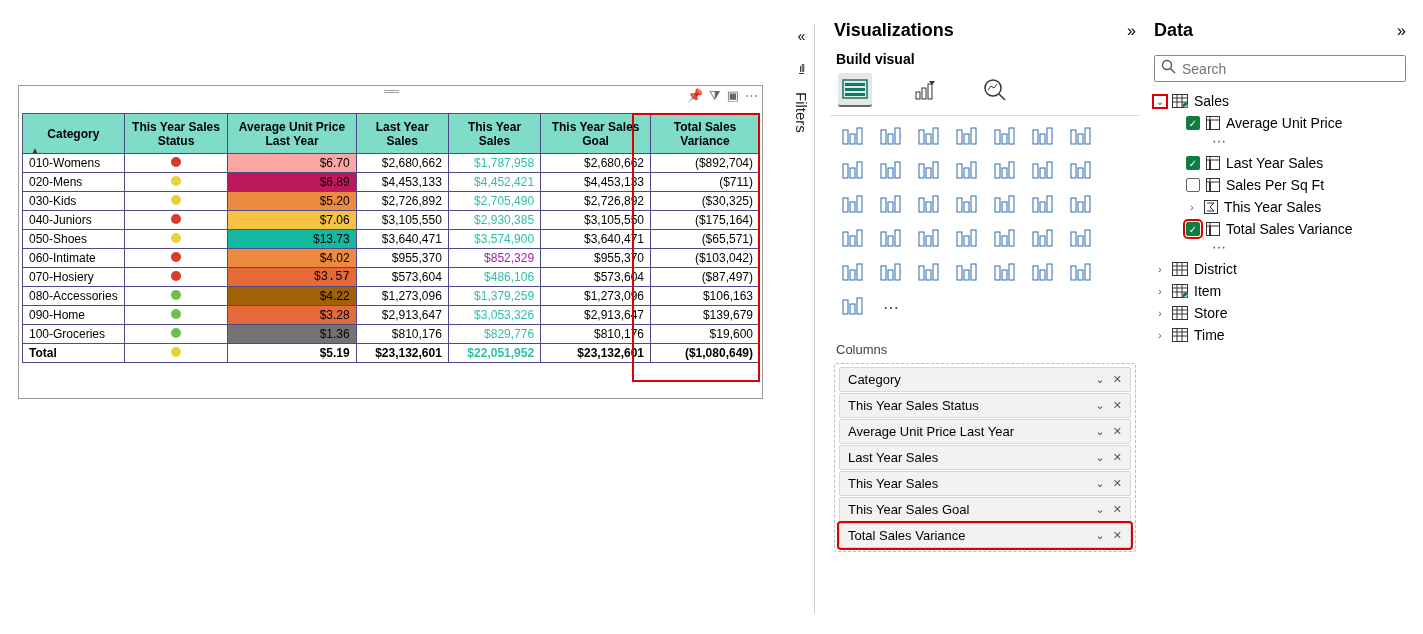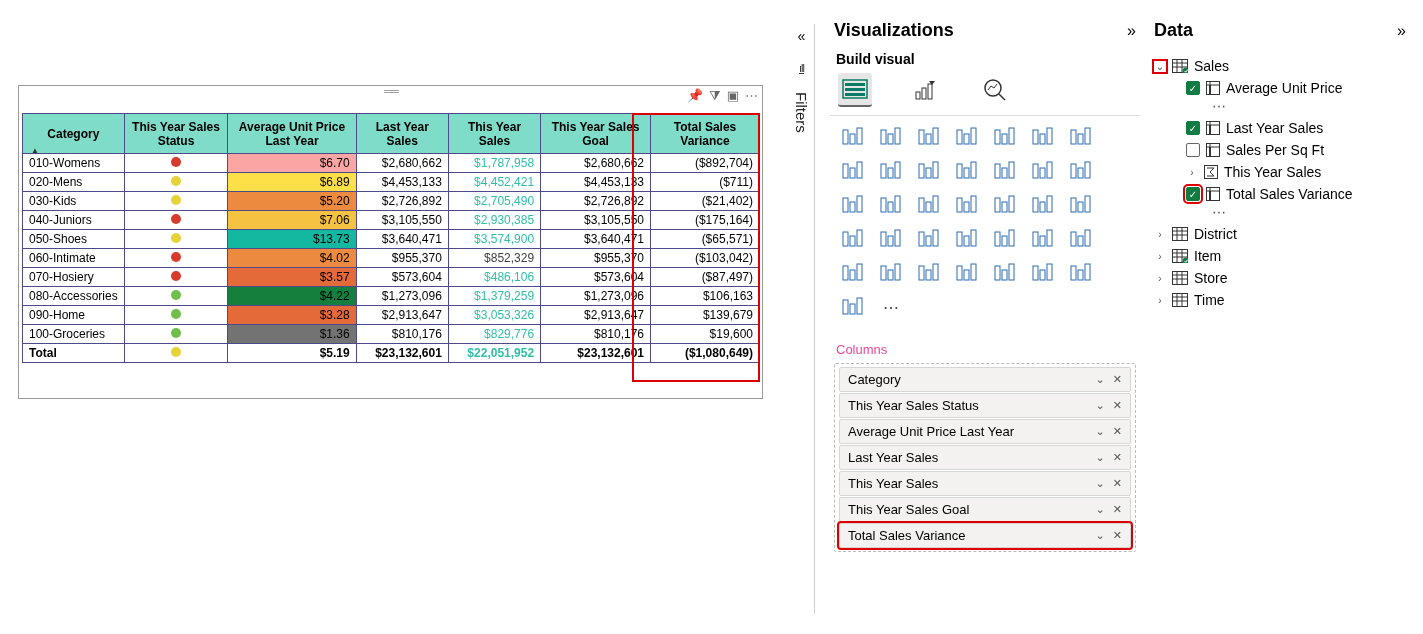--- a/index.html
+++ b/index.html
@@ -35,21 +35,21 @@
 .viz-pane { position: absolute; left: 830px; top: 18px; width: 310px; }
 .pane-hdr { display: flex; justify-content: space-between; align-items: center; padding: 2px 4px 10px 4px; }
 .pane-hdr h2 { font-size: 18px; font-weight: 700; }
 .pane-sub { font-size: 14px; padding: 0 6px 6px 6px; font-weight: 600; }
 .build-tabs { display: flex; gap: 36px; padding: 0 6px 8px 8px; align-items: center; }
 .build-tabs .tab { width: 34px; height: 34px; display: flex; align-items: center; justify-content: center; border-radius: 3px; }
 .build-tabs .tab.active { background: #e6e6e6; border-bottom: 2px solid #666; }
 .viz-grid { display: flex; flex-wrap: wrap; gap: 4px; padding: 6px; border-top: 1px solid #ddd; }
 .viz-grid .vicon { width: 34px; height: 30px; display: flex; align-items: center; justify-content: center; cursor: pointer; }
 .viz-grid svg, .build-tabs svg { display: block; }
-.section-label { font-size: 13px; padding: 14px 6px 6px 6px; color: #ec4899; }
+.section-label { font-size: 13px; padding: 14px 6px 6px 6px; color: #404040; }
 .field-wells { padding: 2px 4px; border: 1px dashed #bbb; border-radius: 2px; margin: 0 4px; }
 .well { background: #f3f2f1; border: 1px solid #d6d6d6; border-radius: 2px; margin: 1px 0; padding: 4px 8px; font-size: 13px; display: flex; justify-content: space-between; align-items: center; }
 .well .controls { display: flex; gap: 8px; color: #555; font-size: 11px; }
 .well.hl { outline: 2px solid #d00; }
 
 
 .data-pane { position: absolute; left: 1150px; top: 18px; width: 260px; }
 .search-box { display: flex; align-items: center; border: 1px solid #888; border-radius: 2px; margin: 4px; padding: 3px 6px; gap: 6px; }
 .search-box input { border: none; outline: none; font-size: 14px; flex: 1; }
 .tree { padding: 4px 2px; font-size: 14px; }
@@ -93,34 +93,34 @@
           <td class="status"><span class="dot" style="background: rgb(215, 59, 44);"></span></td>
           <td class="avg" style="background: #fca5a5;">$6.70</td>
           <td class="num">$2,680,662</td>
           <td class="tys" style="color: rgb(47, 191, 167);">$1,787,958</td>
           <td class="num">$2,680,662</td>
           <td class="num">($892,704)</td>
         </tr>
         <tr>
           <td class="cat">020-Mens</td>
           <td class="status"><span class="dot" style="background: rgb(232, 210, 58);"></span></td>
-          <td class="avg" style="background: #fde047;">$6.89</td>
+          <td class="avg" style="background: #be185d;">$6.89</td>
           <td class="num">$4,453,133</td>
           <td class="tys" style="color: rgb(47, 191, 167);">$4,452,421</td>
           <td class="num">$4,453,133</td>
           <td class="num">($711)</td>
         </tr>
         <tr>
           <td class="cat">030-Kids</td>
           <td class="status"><span class="dot" style="background: rgb(232, 210, 58);"></span></td>
           <td class="avg" style="background: rgb(236, 139, 63);">$5.20</td>
           <td class="num">$2,726,892</td>
           <td class="tys" style="color: rgb(47, 191, 167);">$2,705,490</td>
           <td class="num">$2,726,892</td>
-          <td class="num">($21,402)</td>
+          <td class="num">($30,325)</td>
         </tr>
         <tr>
           <td class="cat">040-Juniors</td>
           <td class="status"><span class="dot" style="background: rgb(215, 59, 44);"></span></td>
           <td class="avg" style="background: rgb(245, 194, 66);">$7.06</td>
           <td class="num">$3,105,550</td>
           <td class="tys" style="color: rgb(47, 191, 167);">$2,930,385</td>
           <td class="num">$3,105,550</td>
           <td class="num">($175,164)</td>
         </tr>
@@ -131,37 +131,37 @@
           <td class="num">$3,640,471</td>
           <td class="tys" style="color: rgb(47, 191, 167);">$3,574,900</td>
           <td class="num">$3,640,471</td>
           <td class="num">($65,571)</td>
         </tr>
         <tr>
           <td class="cat">060-Intimate</td>
           <td class="status"><span class="dot" style="background: rgb(215, 59, 44);"></span></td>
           <td class="avg" style="background: rgb(236, 139, 63);">$4.02</td>
           <td class="num">$955,370</td>
-          <td class="tys" style="color: #404040;">$852,329</td>
+          <td class="tys" style="color: #a21caf;">$852,329</td>
           <td class="num">$955,370</td>
           <td class="num">($103,042)</td>
         </tr>
         <tr>
           <td class="cat">070-Hosiery</td>
           <td class="status"><span class="dot" style="background: rgb(215, 59, 44);"></span></td>
-          <td class="avg" style="background: rgb(228, 106, 58);">$3.57</td>
+          <td class="avg" style="background: rgb(228, 106, 58); font-family: Liberation Mono, monospace;">$3.57</td>
           <td class="num">$573,604</td>
           <td class="tys" style="color: rgb(47, 191, 167);">$486,106</td>
           <td class="num">$573,604</td>
           <td class="num">($87,497)</td>
         </tr>
         <tr>
           <td class="cat">080-Accessories</td>
           <td class="status"><span class="dot" style="background: rgb(111, 191, 75);"></span></td>
-          <td class="avg" style="background: #15803d;">$4.22</td>
+          <td class="avg" style="background: #a16207;">$4.22</td>
           <td class="num">$1,273,096</td>
           <td class="tys" style="color: rgb(47, 191, 167);">$1,379,259</td>
           <td class="num">$1,273,096</td>
           <td class="num">$106,163</td>
         </tr>
         <tr>
           <td class="cat">090-Home</td>
           <td class="status"><span class="dot" style="background: rgb(111, 191, 75);"></span></td>
           <td class="avg" style="background: rgb(228, 106, 58);">$3.28</td>
           <td class="num">$2,913,647</td>
@@ -538,20 +538,29 @@
         </span>
       </div>
     </div>
 </div>
 
 <div class="data-pane">
   <div class="pane-hdr">
     <h2>Data</h2>
     <span>»</span>
   </div>
+  <div class="search-box">
+    <span>
+      <svg width="15" height="15">
+          <circle cx="6" cy="6" r="4.5" fill="none" stroke="#555" stroke-width="1.4"></circle>
+          <line x1="9.5" y1="9.5" x2="14" y2="14" stroke="#555" stroke-width="1.4"></line>
+        </svg>
+    </span>
+    <input placeholder="Search" style="">
+  </div>
   <div class="tree" id="tree">
       <div class="tree-row lvl1">
         <span class="chev hl">⌄</span>
         <span class="tbl-ico">
           <svg width="16" height="14">
             <rect x="0.5" y="0.5" width="15" height="13" fill="none" stroke="#333"></rect>
             <line x1="0" y1="4" x2="16" y2="4" stroke="#333"></line>
             <line x1="0" y1="8" x2="16" y2="8" stroke="#333"></line>
             <line x1="5" y1="0" x2="5" y2="14" stroke="#333"></line>
             <line x1="10" y1="0" x2="10" y2="14" stroke="#333"></line>

